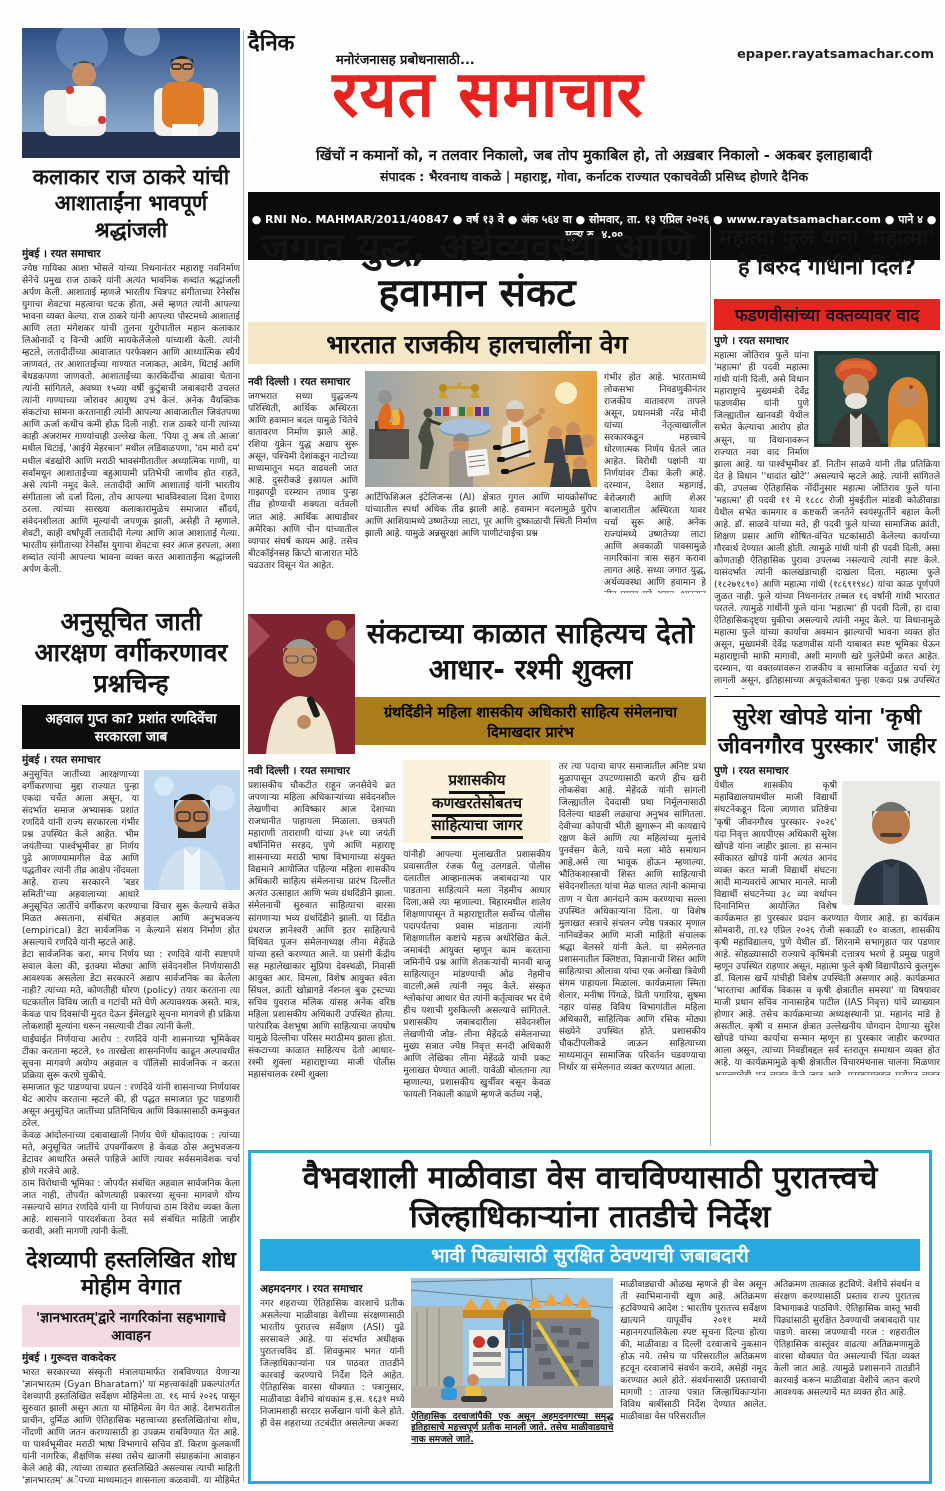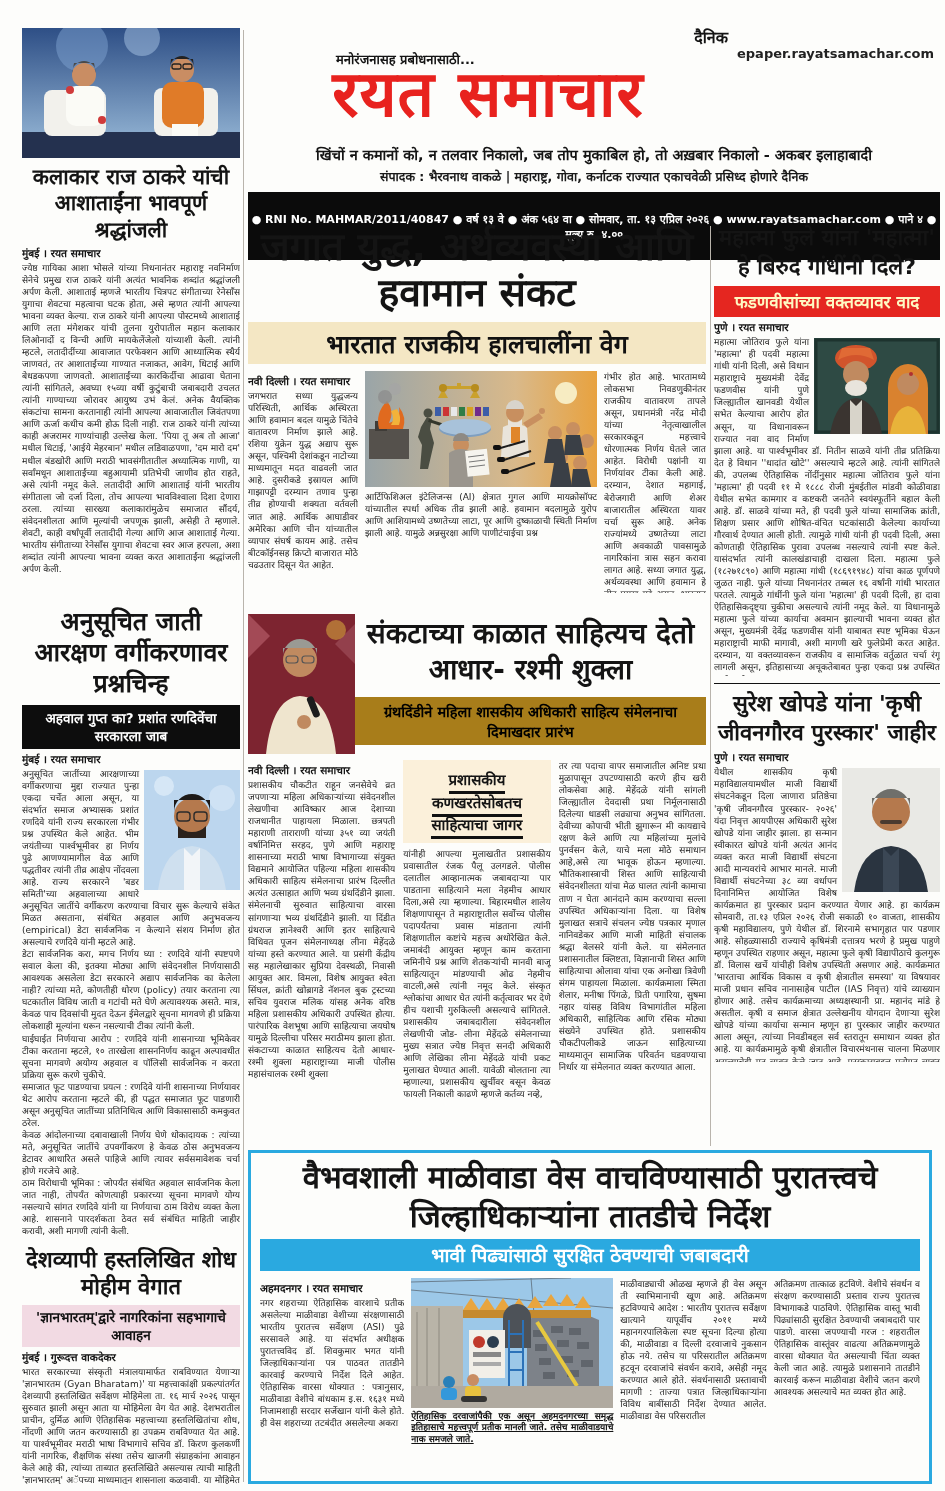--- a/index.html
+++ b/index.html
@@ -14,21 +14,21 @@
   .left-col { position:absolute; left:22px; top:28px; width:218px; height:1456px; overflow:hidden; }
   .photo-frame { width:100%; display:block; }
   .lc-h1 { font-size:21px; line-height:1.25; font-weight:800; text-align:center; margin-top:6px; }
   .lc-h2 { font-size:25px; line-height:1.25; font-weight:800; text-align:center; margin-top:10px; }
   .bar { display:block; text-align:center; font-weight:800; }
   .bar-black { background:#0d0d0d; color:#fff; font-size:13.5px; padding:4px 0; margin-top:5px; }
   .bar-pink { background:#f2dae3; color:#111; font-size:13.5px; padding:3px 2px; margin-top:4px; }
   .float-photo { float:right; margin:2px 0 3px 5px; }
   
   .masthead { position:absolute; left:248px; top:26px; width:692px; height:196px; }
-  .mh-daily { position:absolute; left:0; top:0; width:480px; text-align:right; font-size:16px; font-weight:800; }
+  .mh-daily { position:absolute; left:0; top:0; width:480px; text-align:left; font-size:22px; font-weight:800; }
   .mh-tagline { position:absolute; left:88px; top:24px; font-size:13px; font-weight:bold; }
   .mh-site { position:absolute; right:6px; top:20px; font-size:13px; font-weight:bold; color:#222; }
   .mh-title { position:absolute; left:0; top:22px; width:480px; text-align:center; font-size:64px; font-weight:800; color:#e8221e; letter-spacing:1px; }
   .mh-quote { position:absolute; left:0; top:118px; width:100%; text-align:center; font-size:14.5px; font-weight:800; }
   .mh-editor { position:absolute; left:0; top:142px; width:100%; text-align:center; font-size:12.5px; font-weight:bold; color:#1a1a1a; }
   .mh-info { position:absolute; left:0; top:166px; width:100%; background:#0b0b0b; color:#fff; font-size:11px; font-weight:bold; text-align:center; padding:19px 0; }
   
   .main-story { position:absolute; left:248px; top:224px; width:458px; }
   .ms-h1 { font-size:39px; line-height:1.18; font-weight:800; text-align:center; }
   .bar-tan { background:#f4e7c4; color:#111; font-size:25px; padding:4px 2px; margin-top:6px; }
@@ -40,21 +40,21 @@
   .sah-right { flex:1; }
   .sah-h1 { font-size:28px; line-height:1.3; font-weight:800; text-align:center; margin-top:2px; }
   .bar-brown { background:#a87d1a; color:#000000; font-size:14.5px; padding:4px 2px; margin-top:8px; }
   .sah-cols { display:flex; gap:8px; margin-top:6px; height:362px; overflow:hidden; }
   .sah-cols > div { flex:1; }
   .pullquote { background:#fbf0da; text-align:center; font-size:15px; font-weight:800; line-height:1.5; padding:9px 6px 6px; margin-bottom:5px; }
   .pullquote span { border-bottom:3px solid #111; padding-bottom:2px; }
   
   .right-col { position:absolute; left:714px; top:224px; width:226px; height:922px; overflow:hidden; }
   .rc-h { font-size:22px; line-height:1.3; font-weight:800; text-align:center; }
-  .bar-red { background:#e52620; color:#fef9c3; font-size:17px; padding:4px 14px; margin-top:5px; }
+  .bar-red { background:#e52620; color:#0f172a; font-size:17px; padding:4px 14px; margin-top:18px; }
   .hr-black { border-top:1.5px solid #111; margin:7px 0 6px; }
   
   .bottom-box { position:absolute; left:248px; top:1150px; width:684px; height:334px; border:3px solid #2aa9e0; background:#fdfdfb; padding:5px 9px; }
   .bb-h1 { font-size:31px; line-height:1.25; font-weight:800; text-align:center; }
   .bar-blue { background:#2aa9e0; color:#fff; font-size:19px; padding:3px 2px; margin-top:3px; }
   .bb-cols { display:flex; gap:7px; margin-top:7px; height:188px; overflow:hidden; }
   .bb-c1 { width:148px; } .bb-cphoto { width:202px; } .bb-c3 { width:150px; } .bb-c4 { width:150px; }
   .bb-caption { font-size:9px; font-weight:bold; line-height:1.3; text-align:justify; margin-top:3px;text-decoration:underline; }
   svg { display:block; }
 </style>

